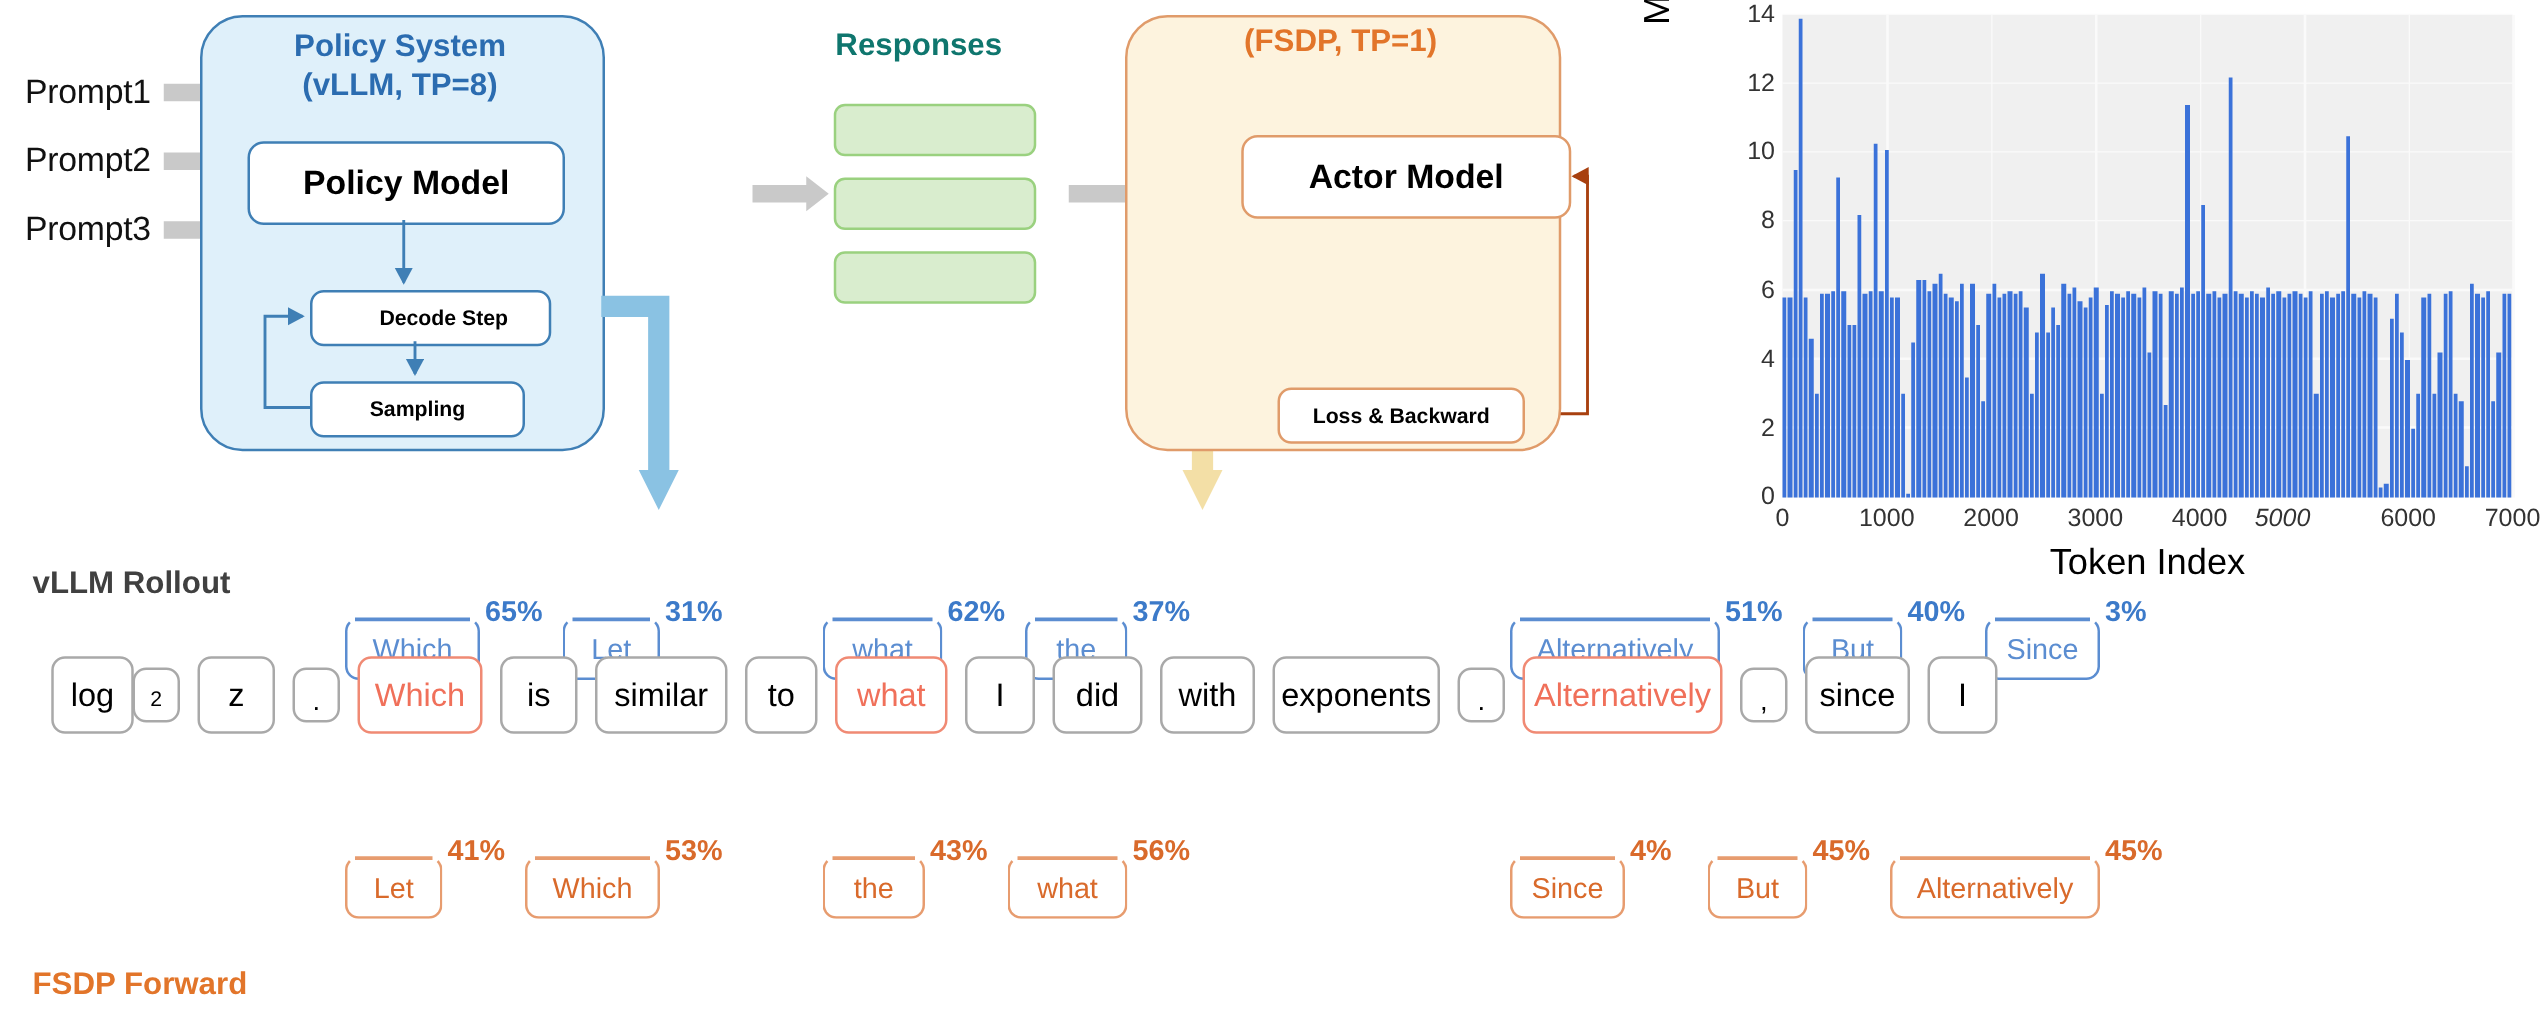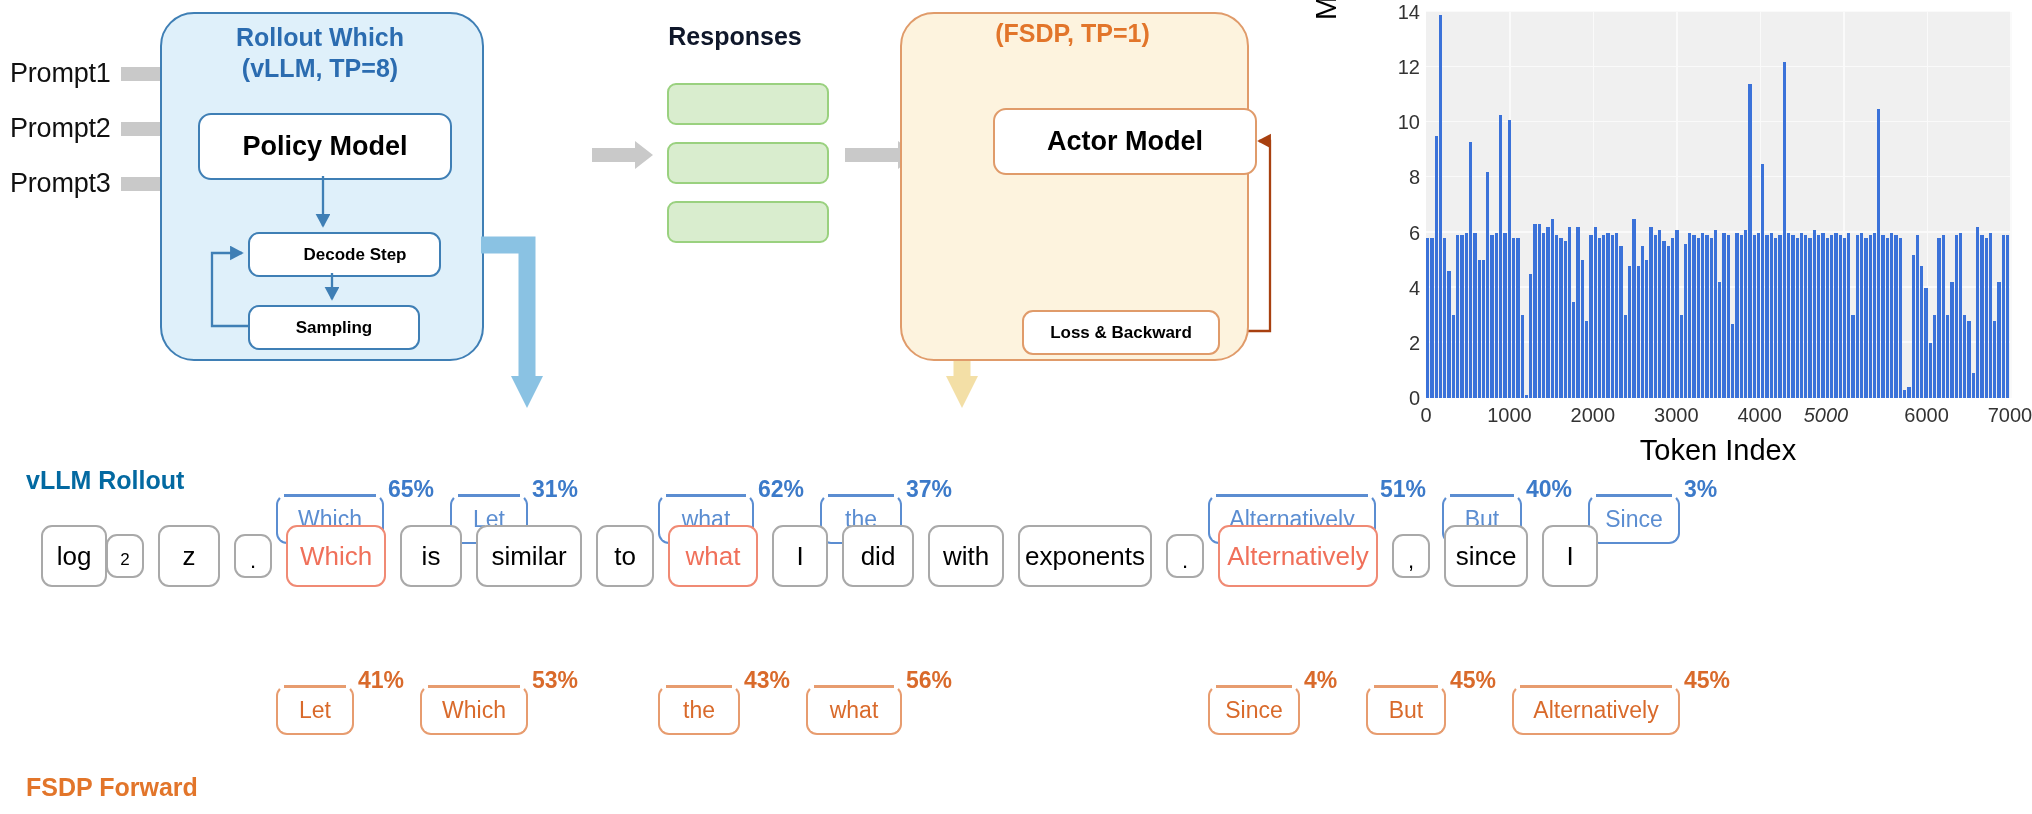--- a/index.html
+++ b/index.html
@@ -3,21 +3,21 @@
 <meta charset="utf-8">
 <style>
   html,body{margin:0;padding:0;background:#ffffff;}
   body{width:2032px;height:814px;position:relative;overflow:hidden;
        font-family:"Liberation Sans","DejaVu Sans",sans-serif;}
 
   
   #diagram{position:absolute;left:0;top:0;width:1340px;height:420px;}
 
   
-  .prompt-row{position:absolute;display:flex;align-items:center;gap:10px;}
+  .prompt-row{position:absolute;display:flex;align-items:center;gap:10px;margin-left:10px;}
   .prompt-label{font-size:27px;color:#111;white-space:nowrap;letter-spacing:-.2px;}
   .gray-arrow{position:relative;width:44px;height:14px;background:#c9c9c9;}
   .gray-arrow:after{content:"";position:absolute;right:-17px;top:-7px;
       border-left:18px solid #c9c9c9;border-top:14px solid transparent;border-bottom:14px solid transparent;}
 
   
   #rollout-panel{position:absolute;left:160px;top:12px;width:320px;height:345px;
       background:#dff0fa;border:2.5px solid #3f7fb5;border-radius:34px;}
   #rollout-title{position:absolute;left:160px;top:22px;width:320px;text-align:center;
       color:#2b6cb0;font-weight:bold;font-size:25px;line-height:1.22;}
@@ -27,21 +27,21 @@
       font-size:27px;font-weight:bold;color:#000;}
   #decode-step{position:absolute;left:248px;top:232px;width:168px;height:41px;
       background:#fff;border:2px solid #3f7fb5;border-radius:11px;
       display:flex;align-items:center;justify-content:center;font-size:17px;font-weight:bold;color:#000;padding-left:21px;}
   #sampling{position:absolute;left:248px;top:305px;width:168px;height:41px;
       background:#fff;border:2px solid #3f7fb5;border-radius:11px;
       display:flex;align-items:center;justify-content:center;font-size:17px;font-weight:bold;color:#000;}
 
   
   #responses-title{position:absolute;left:620px;top:22px;width:230px;text-align:center;
-      color:#0f172a;font-weight:bold;font-size:25px;}
+      color:#0f766e;font-weight:bold;font-size:25px;}
   .response-box{position:absolute;left:667px;width:158px;height:38px;
       background:#d9edce;border:2px solid #9ad17f;border-radius:9px;}
 
   
   #training-panel{position:absolute;left:900px;top:12px;width:345px;height:345px;
       background:#fdf3de;border:2.5px solid #e09b6a;border-radius:34px;}
   #training-title{position:absolute;left:900px;top:18px;width:345px;text-align:center;
       color:#e2752a;font-weight:bold;font-size:25px;line-height:1.22;}
   #actor-model{position:absolute;left:993px;top:108px;width:260px;height:63px;
       background:#fff;border:2.5px solid #e09b6a;border-radius:13px;
@@ -66,21 +66,21 @@
   .ytick{position:absolute;right:702px;font-size:20px;color:#333;transform:translateY(-50%);
       white-space:nowrap;}
   .gline{position:absolute;left:0;width:100%;height:1.5px;background:#fafafa;}
   .xtick{position:absolute;top:404px;font-size:20px;color:#333;transform:translateX(-50%);}
   #xlabel{position:absolute;left:96px;top:434px;width:584px;text-align:center;
       font-size:29px;color:#000;}
 
   
   #strip{position:absolute;left:0;top:430px;width:2032px;height:384px;}
   .strip-title{position:absolute;font-weight:bold;font-size:25px;white-space:nowrap;}
-  #vllm-title{left:26px;top:36px;color:#0369a1;}
+  #vllm-title{left:26px;top:22px;color:#404040;}
   #fsdp-title{left:26px;top:343px;color:#e2752a;}
 
   
   .cand{position:absolute;height:62px;}
   .cand .cbox{position:absolute;left:0;top:12px;width:100%;height:50px;
       border-radius:11px;box-sizing:border-box;}
   .cand .word{position:absolute;left:0;top:12px;width:100%;height:50px;
       display:flex;align-items:center;justify-content:center;font-size:23px;
       box-sizing:border-box;padding:0 9px;white-space:nowrap;}
   .cand .pct{position:absolute;right:-4px;top:-6px;font-size:23px;font-weight:bold;
@@ -115,21 +115,21 @@
     <span class="prompt-label">Prompt2</span>
     <span class="gray-arrow"></span>
   </div>
   <div class="prompt-row" style="left:10px;top:168px;">
     <span class="prompt-label">Prompt3</span>
     <span class="gray-arrow"></span>
   </div>
 
   <div id="rollout-panel"></div>
   <div id="rollout-title">
-    <div>Rollout Which</div>
+    <div>Policy System</div>
     <div>(vLLM, TP=8)</div>
   </div>
   <div id="policy-model">Policy Model</div>
   <div id="decode-step">Decode Step</div>
   <div id="sampling">Sampling</div>
 
   <svg width="1340" height="420" style="position:absolute;left:0;top:0;pointer-events:none;">
     <defs>
       <marker id="ab" markerWidth="7" markerHeight="7" refX="5.2" refY="3.2" orient="auto">
         <path d="M0,0 L6,3.2 L0,6.4 z" fill="#3f7fb5"></path>

